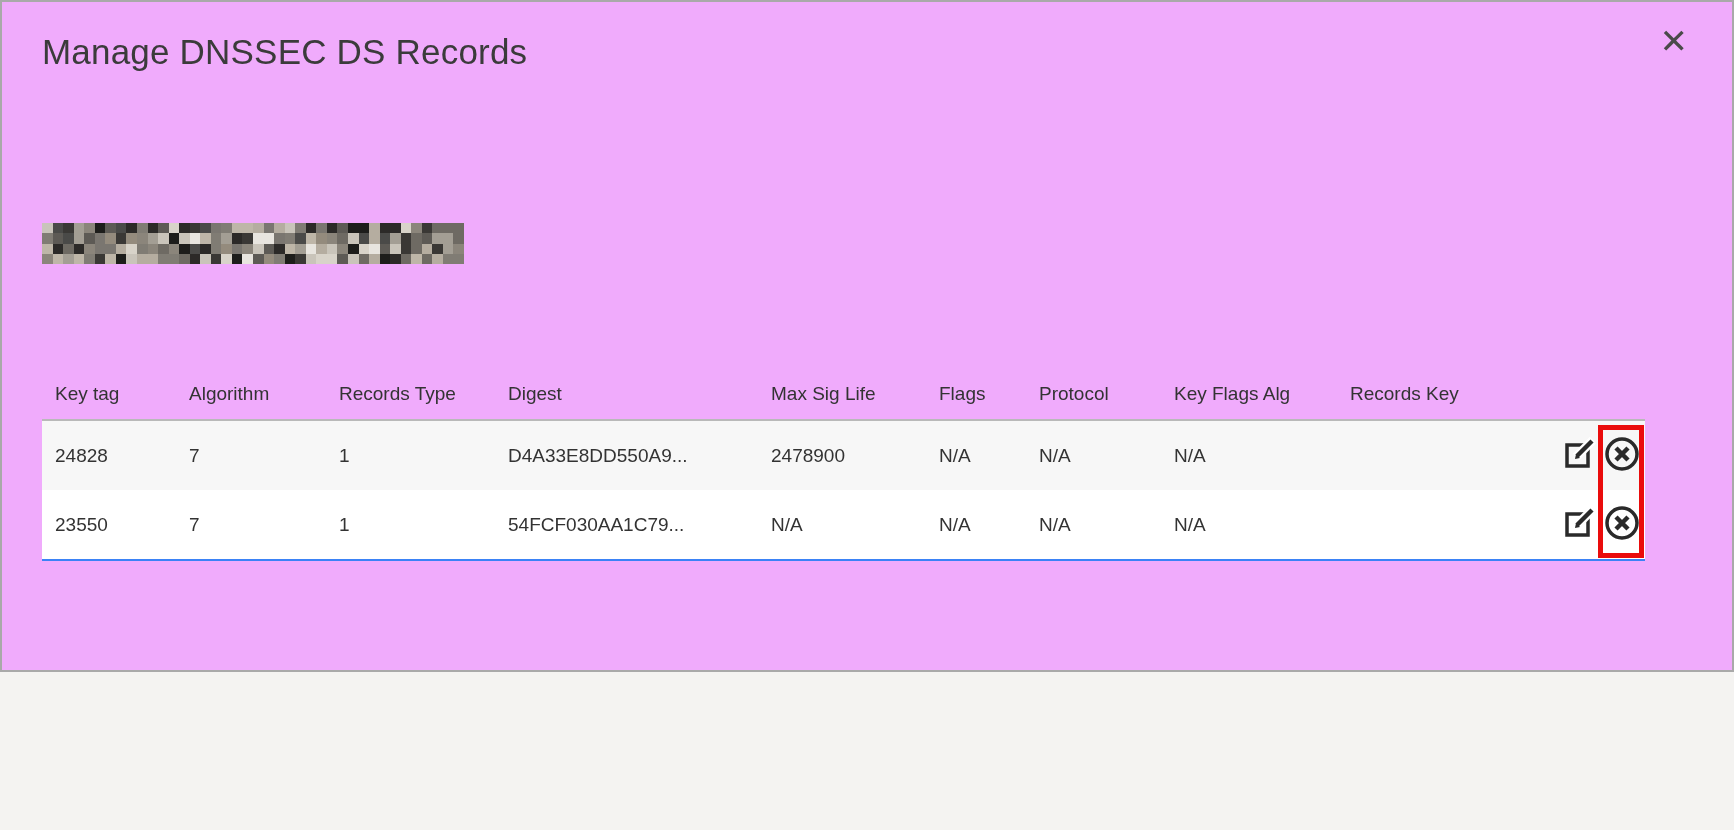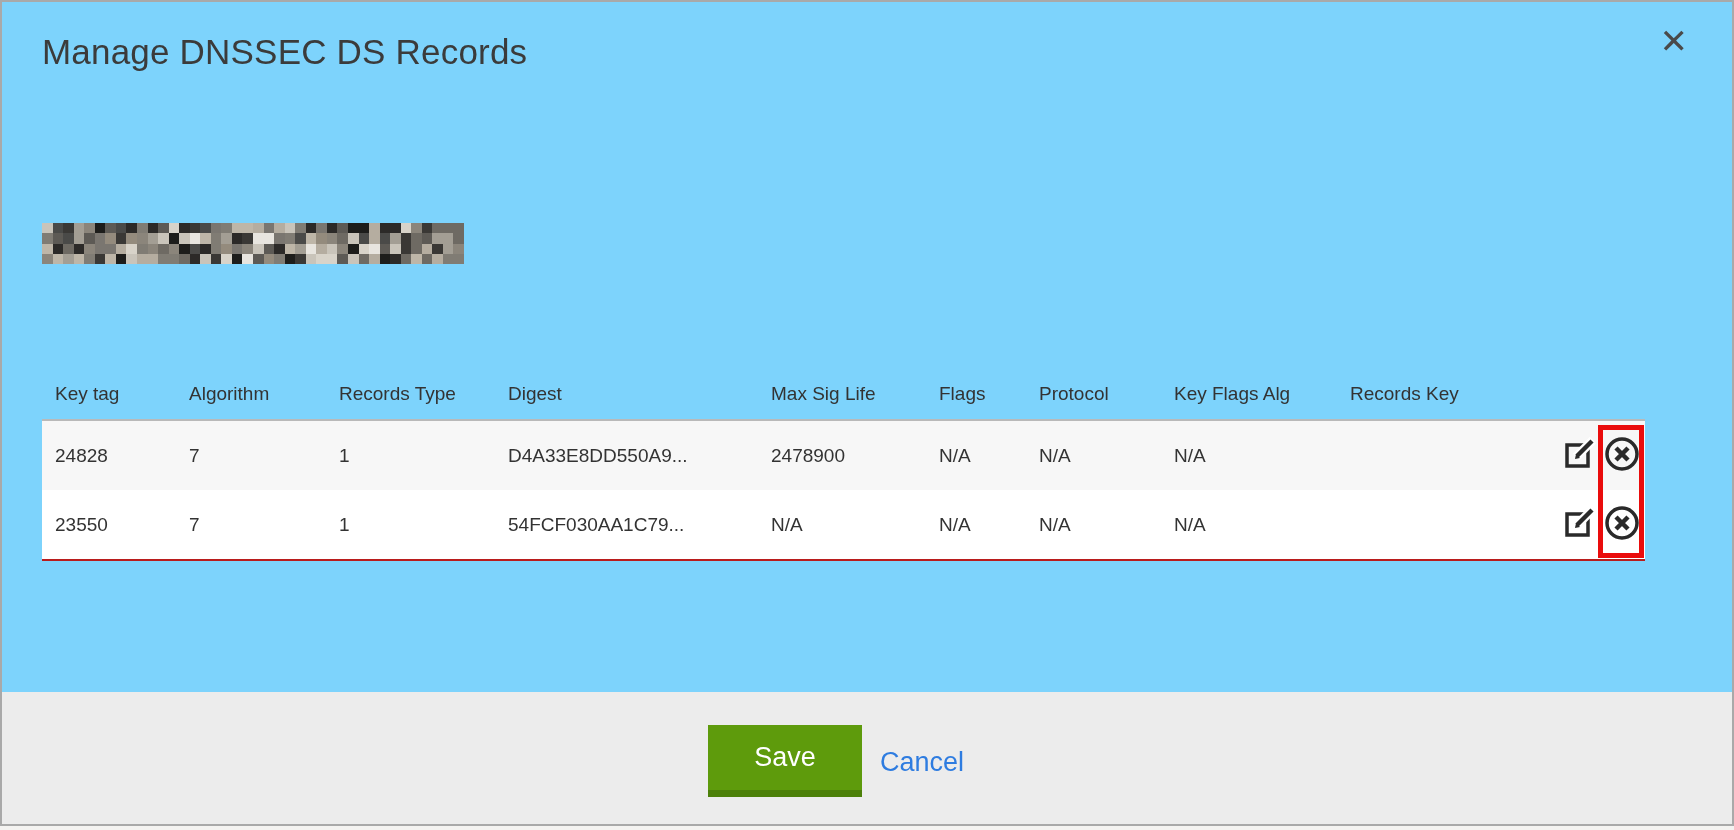--- a/index.html
+++ b/index.html
@@ -5,22 +5,22 @@
   * { margin: 0; padding: 0; box-sizing: border-box; }
   html, body {
     width: 1734px; height: 830px;
     background: #f4f3f1;
     font-family: "Liberation Sans", "DejaVu Sans", sans-serif;
     overflow: hidden;
   }
   .modal {
     position: absolute;
     left: 0; top: 0;
-    width: 1734px; height: 826px;
-    background: #7dd3fc;
+    width: 1734px; height: 672px;
+    background: #f0abfc;
     border: 2px solid #a9a9a9;
   }
   .modal-title {
     position: absolute;
     left: 40px; top: 30px;
     font-size: 35px;
     font-weight: 400;
     color: #3b3b3b;
     letter-spacing: 0.2px;
   }
@@ -62,21 +62,21 @@
     text-align: left;
     vertical-align: middle;
     font-size: 19px;
     font-weight: 400;
     color: #333333;
     padding-left: 13px;
     white-space: nowrap;
     overflow: hidden;
   }
   .ds-table tbody tr { height: 70px; }
-  .ds-table tbody { border-top: 2px solid #b9b9b9; border-bottom: 2px solid #b91c1c; }
+  .ds-table tbody { border-top: 2px solid #b9b9b9; border-bottom: 2px solid #3b82f6; }
   .ds-table tbody tr.row-odd  { background: #f7f7f7; }
   .ds-table tbody tr.row-even { background: #ffffff; }
   .ds-table td {
     font-size: 19px;
     color: #333333;
     padding-left: 13px;
     vertical-align: middle;
     white-space: nowrap;
     overflow: hidden;
   }
@@ -420,18 +420,14 @@
             </button>
           </div>
         </td>
       </tr>
     </tbody>
   </table>
 
   <div class="annotation-box"></div>
 
 
-  <div class="modal-footer">
-    <button class="save-btn">Save</button>
-    <a class="cancel-link">Cancel</a>
-  </div>
 
 </div>
 
 </body></html>

